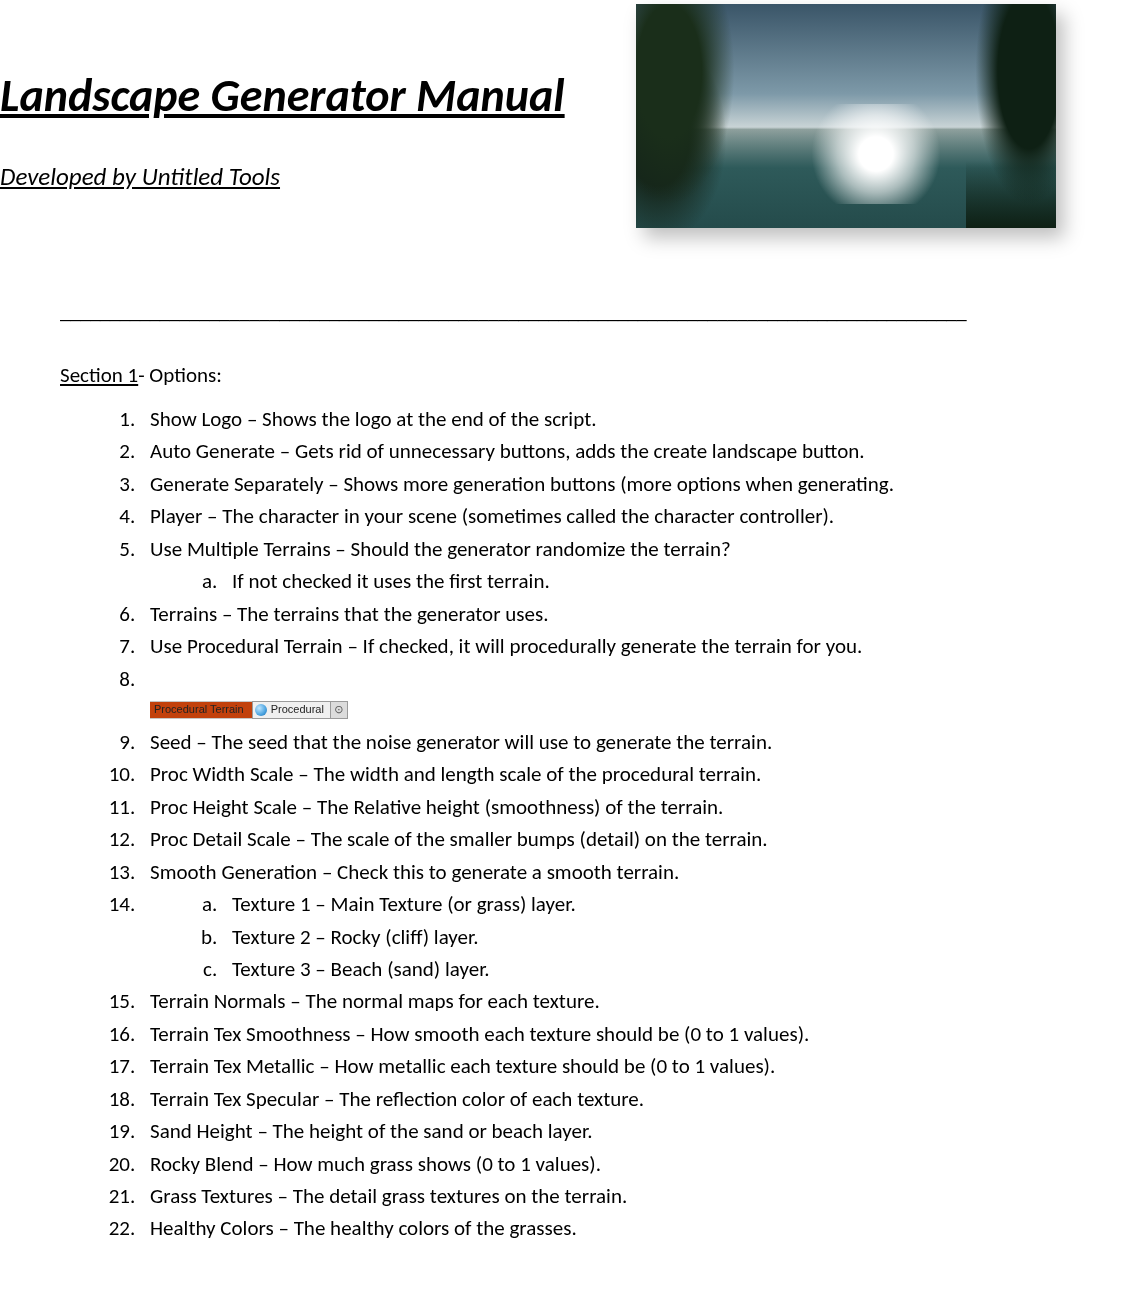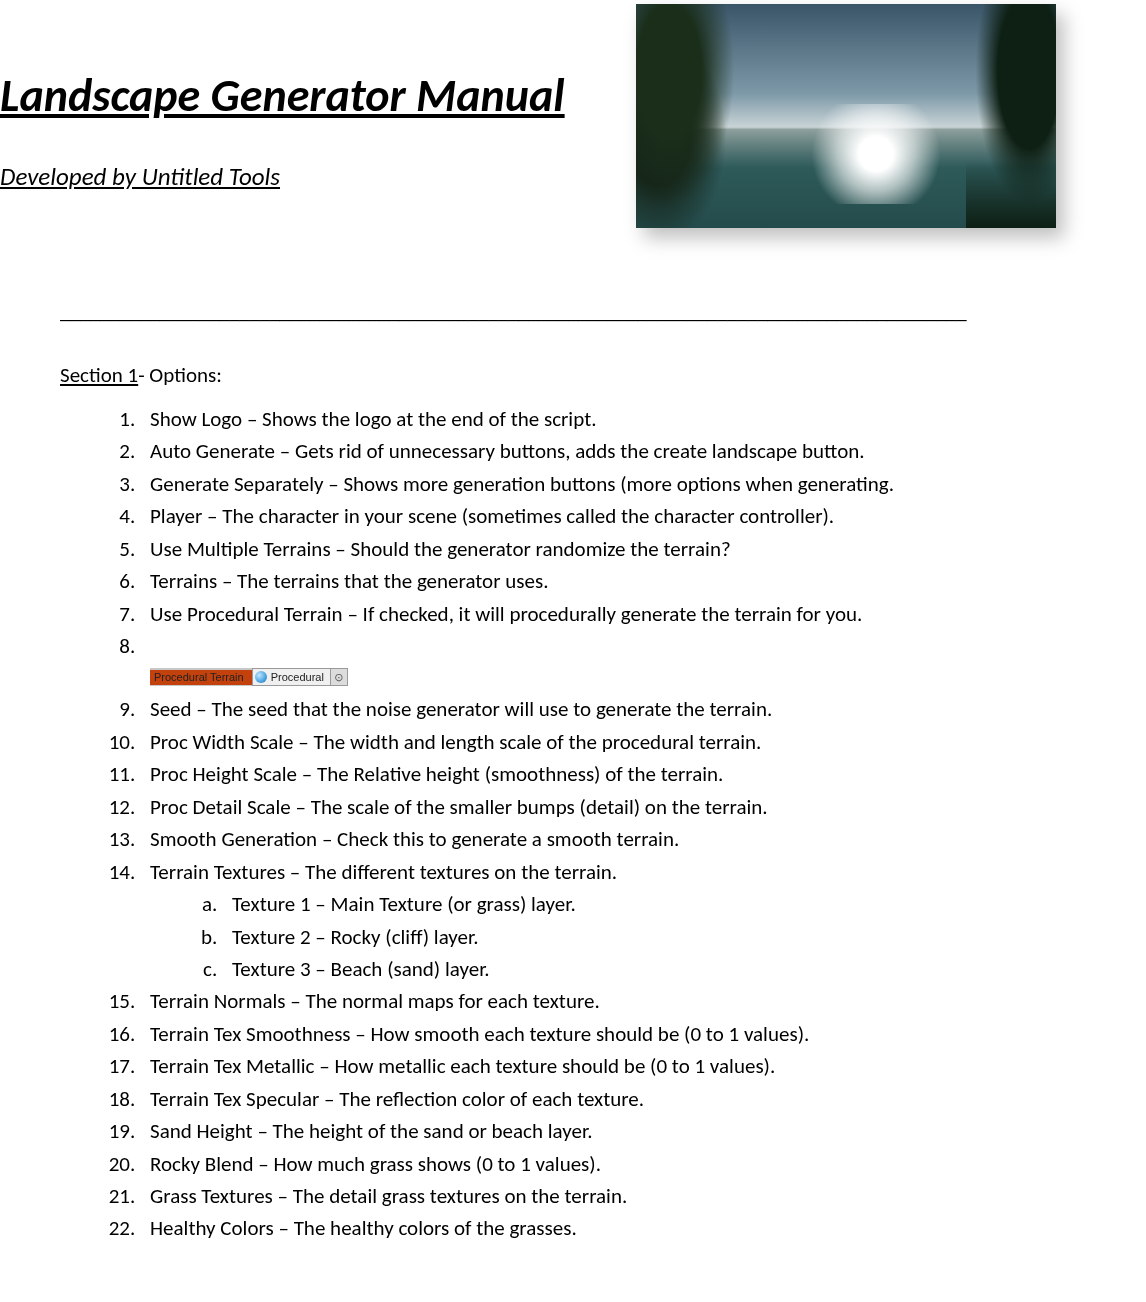--- a/index.html
+++ b/index.html
@@ -175,37 +175,39 @@
 
     <div class="section-heading">
       <span class="underlined">Section 1</span><span>- Options:</span>
     </div>
 
     <ol class="main-list" id="main-list">
         <li><span>Show Logo – Shows the logo at the end of the script.</span></li>
         <li><span>Auto Generate – Gets rid of unnecessary buttons, adds the create landscape button.</span></li>
         <li><span>Generate Separately – Shows more generation buttons (more options when generating.</span></li>
         <li><span>Player – The character in your scene (sometimes called the character controller).</span></li>
-        <li><span>Use Multiple Terrains – Should the generator randomize the terrain?</span></li>
+        <li><span>Use Multiple Terrains – Should the generator randomize the terrain?</span><ol class="sub-list">
+            <li>If not checked it uses the first terrain.</li>
+          </ol></li>
         <li><span>Terrains – The terrains that the generator uses.</span></li>
         <li><span>Use Procedural Terrain – If checked, it will procedurally generate the terrain for you.</span></li>
         <li><br><span class="inline-field">
             <span class="lbl">Procedural Terrain</span>
             <span class="val">
               <span class="globe"></span>
               <span>Procedural</span>
             </span>
             <span class="dot-btn">⊙</span>
           </span></li>
         <li><span>Seed – The seed that the noise generator will use to generate the terrain.</span></li>
         <li><span>Proc Width Scale – The width and length scale of the procedural terrain.</span></li>
         <li><span>Proc Height Scale – The Relative height (smoothness) of the terrain.</span></li>
         <li><span>Proc Detail Scale – The scale of the smaller bumps (detail) on the terrain.</span></li>
         <li><span>Smooth Generation – Check this to generate a smooth terrain.</span></li>
-        <li><span>Terrain Textures – The different textures on the terrain.</span><ol class="sub-list">
+        <li><ol class="sub-list">
             <li>Texture 1 – Main Texture (or grass) layer.</li>
             <li>Texture 2 – Rocky (cliff) layer.</li>
             <li>Texture 3 – Beach (sand) layer.</li>
           </ol></li>
         <li><span>Terrain Normals – The normal maps for each texture.</span></li>
         <li><span>Terrain Tex Smoothness – How smooth each texture should be (0 to 1 values).</span></li>
         <li><span>Terrain Tex Metallic – How metallic each texture should be (0 to 1 values).</span></li>
         <li><span>Terrain Tex Specular – The reflection color of each texture.</span></li>
         <li><span>Sand Height – The height of the sand or beach layer.</span></li>
         <li><span>Rocky Blend – How much grass shows (0 to 1 values).</span></li>

